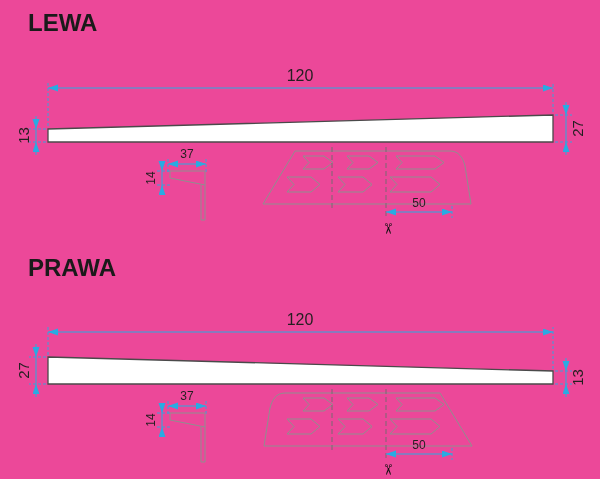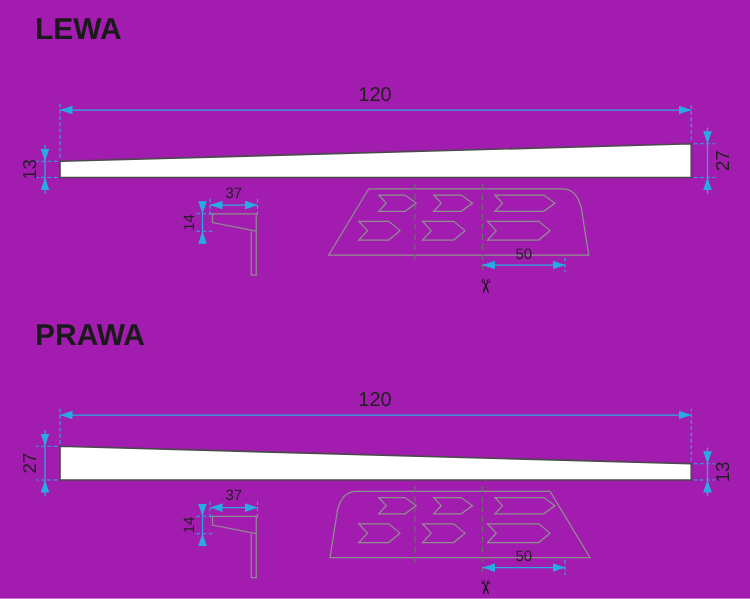--- a/index.html
+++ b/index.html
@@ -1,16 +1,16 @@
 <!DOCTYPE html>
 <html><head>
 <meta charset="utf-8">
 <style>
   html,body{margin:0;padding:0;background:#ffffff;}
-  .stage{position:relative;width:600px;height:479px;background:#a21caf;overflow:hidden;
+  .stage{position:relative;width:600px;height:479px;background:#ec4899;overflow:hidden;
          font-family:"Liberation Sans", sans-serif;}
   svg{display:block;}
   .title{font-family:"Liberation Sans", sans-serif;font-size:24px;font-weight:bold;fill:#1a1a1a;}
   .dimtext{font-family:"Liberation Sans", sans-serif;font-size:15px;fill:#231f20;text-anchor:middle;}
   .dimtext-lg{font-size:16px;}
   .dimtext-sm{font-size:12px;}
   .dim{stroke:#29ABE2;stroke-width:1;fill:none;}
   .ext{stroke:#29ABE2;stroke-width:0.9;fill:none;stroke-dasharray:3 2;}
   .profile{stroke:#4a4a4a;stroke-width:1.3;fill:#ffffff;}
   .gray{stroke:#8f8f8f;stroke-width:1;fill:none;}

